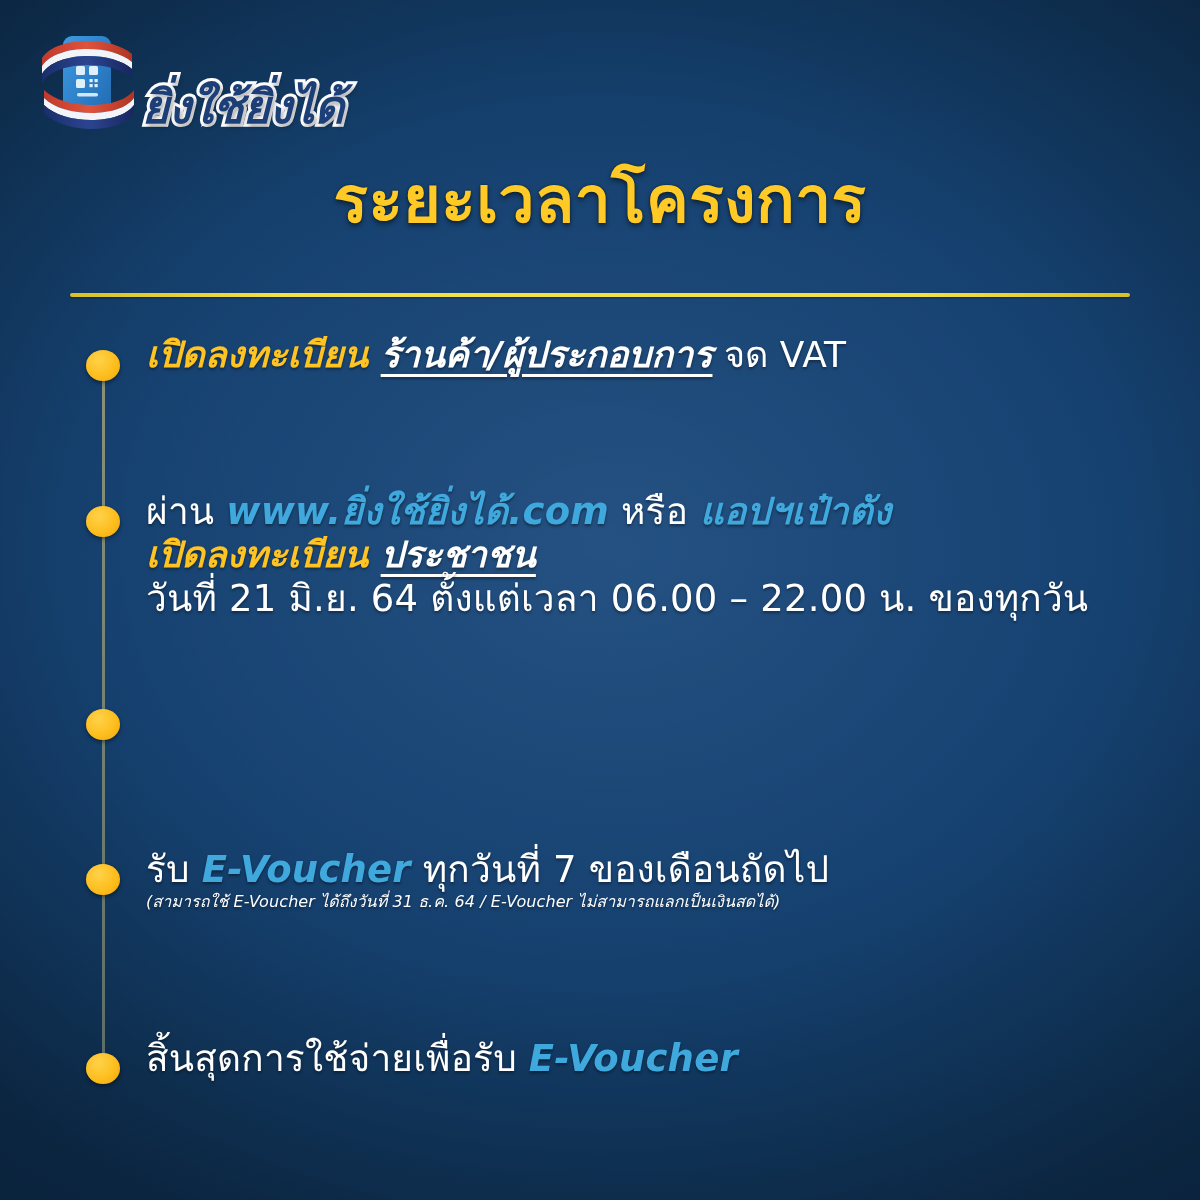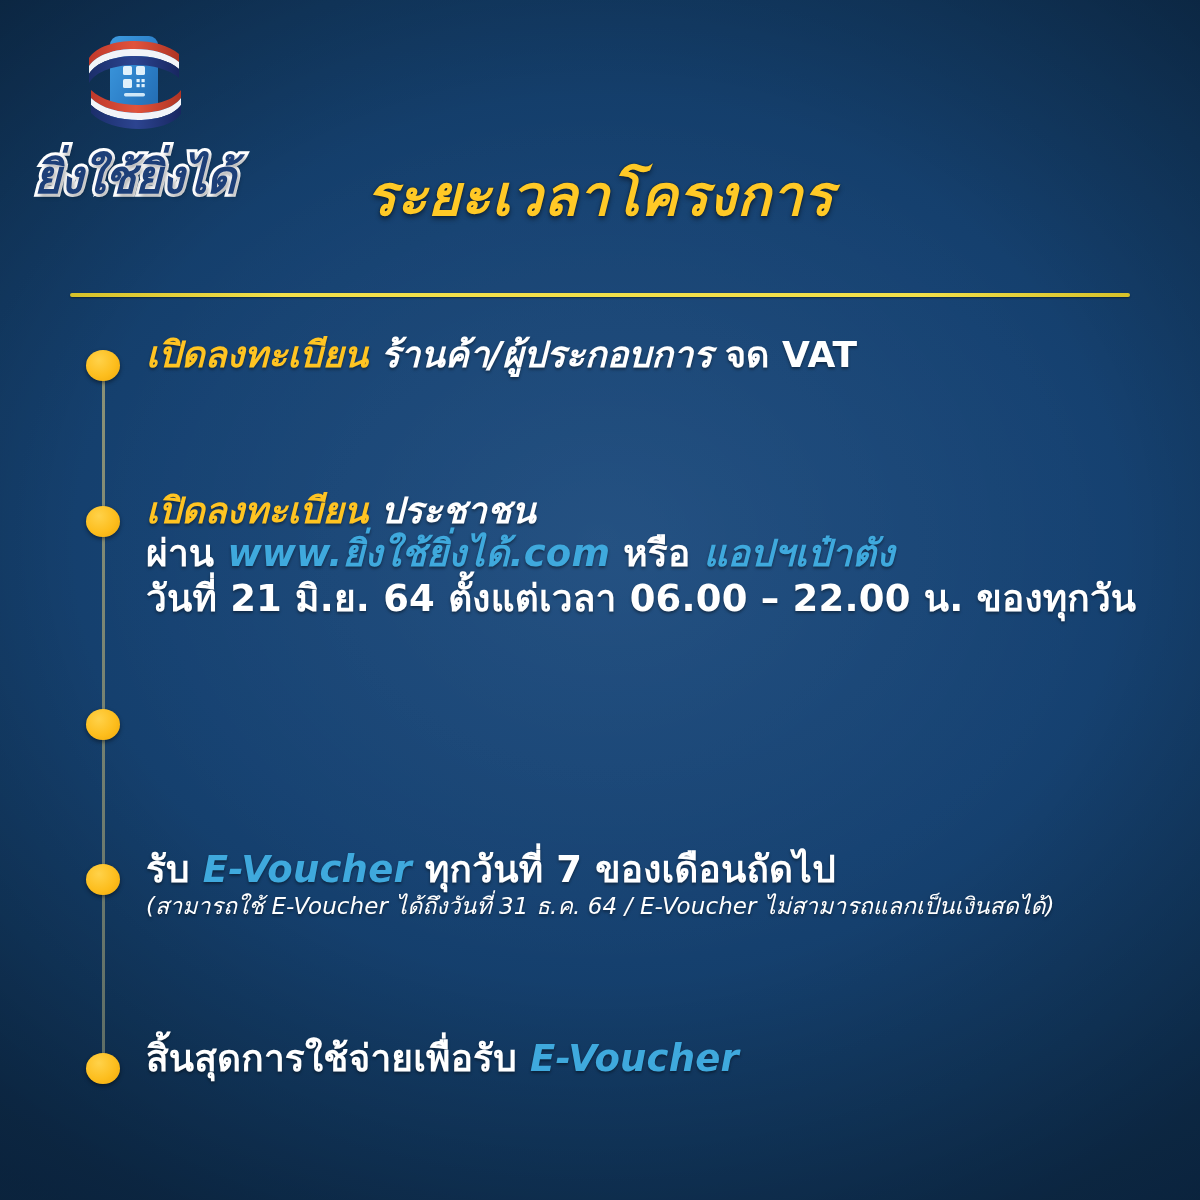--- a/index.html
+++ b/index.html
@@ -25,23 +25,22 @@
   #poster::after{
     content:"";
     position:absolute; inset:0;
     background:radial-gradient(ellipse 900px 760px at 50% 45%, rgba(255,255,255,0.045) 0%, rgba(0,0,0,0) 58%, rgba(0,0,0,0.28) 100%);
     pointer-events:none;
   }
 
   
   #brand-header{
     position:absolute; left:34px; top:24px;
-    display:flex; align-items:center; gap:18px;
+    display:flex; align-items:flex-end; 
     z-index:4;
-    flex-direction:column;
   }
 
   .logo-mark{
     position:relative;
     width:108px; height:112px;
     flex:0 0 auto;
   }
   .logo-mark svg{ display:block; width:108px; height:112px; }
 
   .brand-wordmark{
@@ -60,28 +59,27 @@
     text-shadow:
       0 0 2px rgba(255,255,255,0.85),
       2px 3px 4px rgba(0,0,0,0.35);
   }
 
   
   #page-title{
     position:absolute;
     left:0; right:0; top:166px;
     text-align:center;
-    font-size:56px;
+    font-size:64px;
     font-weight:bold;
     line-height:1.08;
     color:#FFC926;
     letter-spacing:0.5px;
     text-shadow:0 3px 5px rgba(0,0,0,0.45), 0 0 2px rgba(0,0,0,0.5);
     z-index:3;
-    font-style:italic;
   }
 
   #title-divider{
     position:absolute;
     left:70px; top:293px;
     width:1060px; height:4px;
     background:linear-gradient(90deg,#d6c12a 0%, #f2e04a 20%, #f2e04a 80%, #d6c12a 100%);
     border-radius:2px;
     box-shadow:0 1px 2px rgba(0,0,0,0.4);
     z-index:3;
@@ -138,38 +136,39 @@
     font-style:italic;
   }
   .line-body{
     font-size:37px;
     line-height:1.2;
     font-weight:normal;
     font-style:normal;
     letter-spacing:0.2px;
   }
   .line-note{
-    font-size:23px;
+    font-size:16px;
     line-height:1.25;
     font-style:italic;
     font-weight:normal;
     letter-spacing:0.1px;
   }
 
   .t-gold     { color:#FFC422; }
   .t-white    { color:#FFFFFF; }
   .t-blue     { color:#3FA9DD; }
 
   .t-underline{
+    text-decoration:underline;
     text-decoration-thickness:3px;
     text-underline-offset:7px;
   }
   .t-bold { font-weight:bold; }
   .t-italic { font-style:italic; }
-  .t-normal { font-style:normal; font-weight:bold; }
+  .t-normal { font-style:normal; font-weight:normal; }
 </style>
 </head>
 <body>
 
 <div id="poster">
 
   <div id="brand-header">
 
     <div class="logo-mark">
       <svg viewBox="0 0 108 112" xmlns="http://www.w3.org/2000/svg" aria-hidden="true">
@@ -231,22 +230,22 @@
 
   <div class="tl-item" style="top: 20px;">
         <div class="tl-dot" style="top: 0px;"></div>
         <div class="tl-body" style="top: -16px;">
           <div class="tl-line line-head"><span class="t-gold t-bold t-italic">เปิดลงทะเบียน </span><span class="t-white t-underline t-bold t-italic">ร้านค้า/ผู้ประกอบการ</span><span class="t-white t-normal"> จด VAT</span></div>
         </div>
       </div>
       <div class="tl-item" style="top: 176px;">
         <div class="tl-dot" style="top: 0px;"></div>
         <div class="tl-body" style="top: -16px;">
+          <div class="tl-line line-body"><span class="t-white t-normal">ผ่าน </span><span class="t-blue t-bold t-italic">www.ยิ่งใช้ยิ่งได้.com</span><span class="t-white t-normal"> หรือ </span><span class="t-blue t-bold t-italic">แอปฯเป๋าตัง</span></div>
           <div class="tl-line line-head"><span class="t-gold t-bold t-italic">เปิดลงทะเบียน </span><span class="t-white t-underline t-bold t-italic">ประชาชน</span></div>
-          <div class="tl-line line-body"><span class="t-white t-normal">ผ่าน </span><span class="t-blue t-bold t-italic">www.ยิ่งใช้ยิ่งได้.com</span><span class="t-white t-normal"> หรือ </span><span class="t-blue t-bold t-italic">แอปฯเป๋าตัง</span></div>
           <div class="tl-line line-body"><span class="t-white t-normal">วันที่ 21 มิ.ย. 64 ตั้งแต่เวลา 06.00  – 22.00 น. ของทุกวัน</span></div>
         </div>
       </div>
       <div class="tl-item" style="top: 379px;">
         <div class="tl-dot" style="top: 0px;"></div>
         <div class="tl-body" style="top: -16px;">
         </div>
       </div>
       <div class="tl-item" style="top: 534px;">
         <div class="tl-dot" style="top: 0px;"></div>

